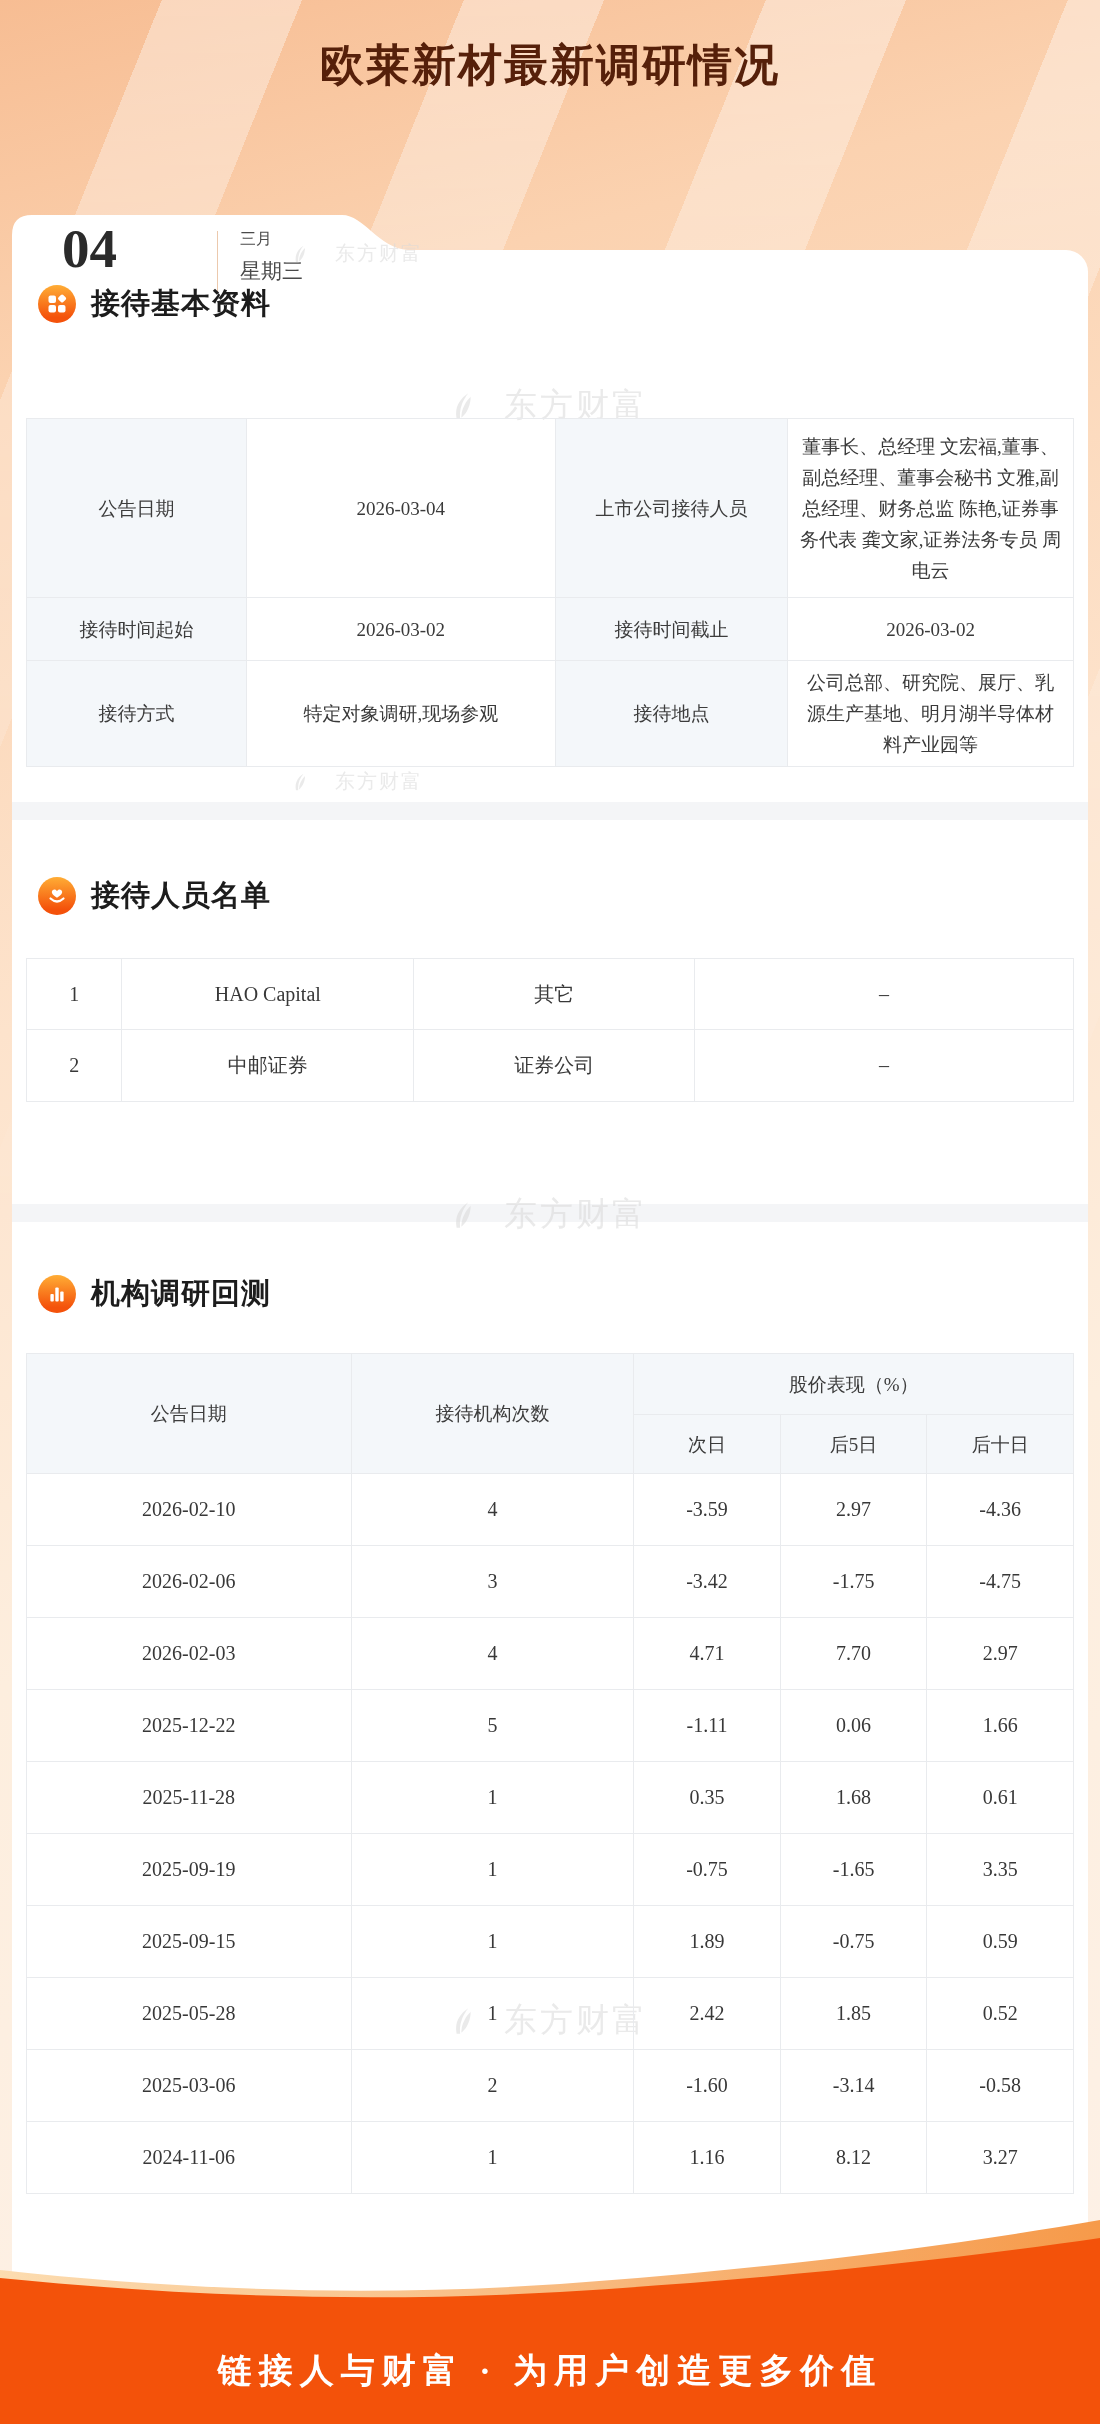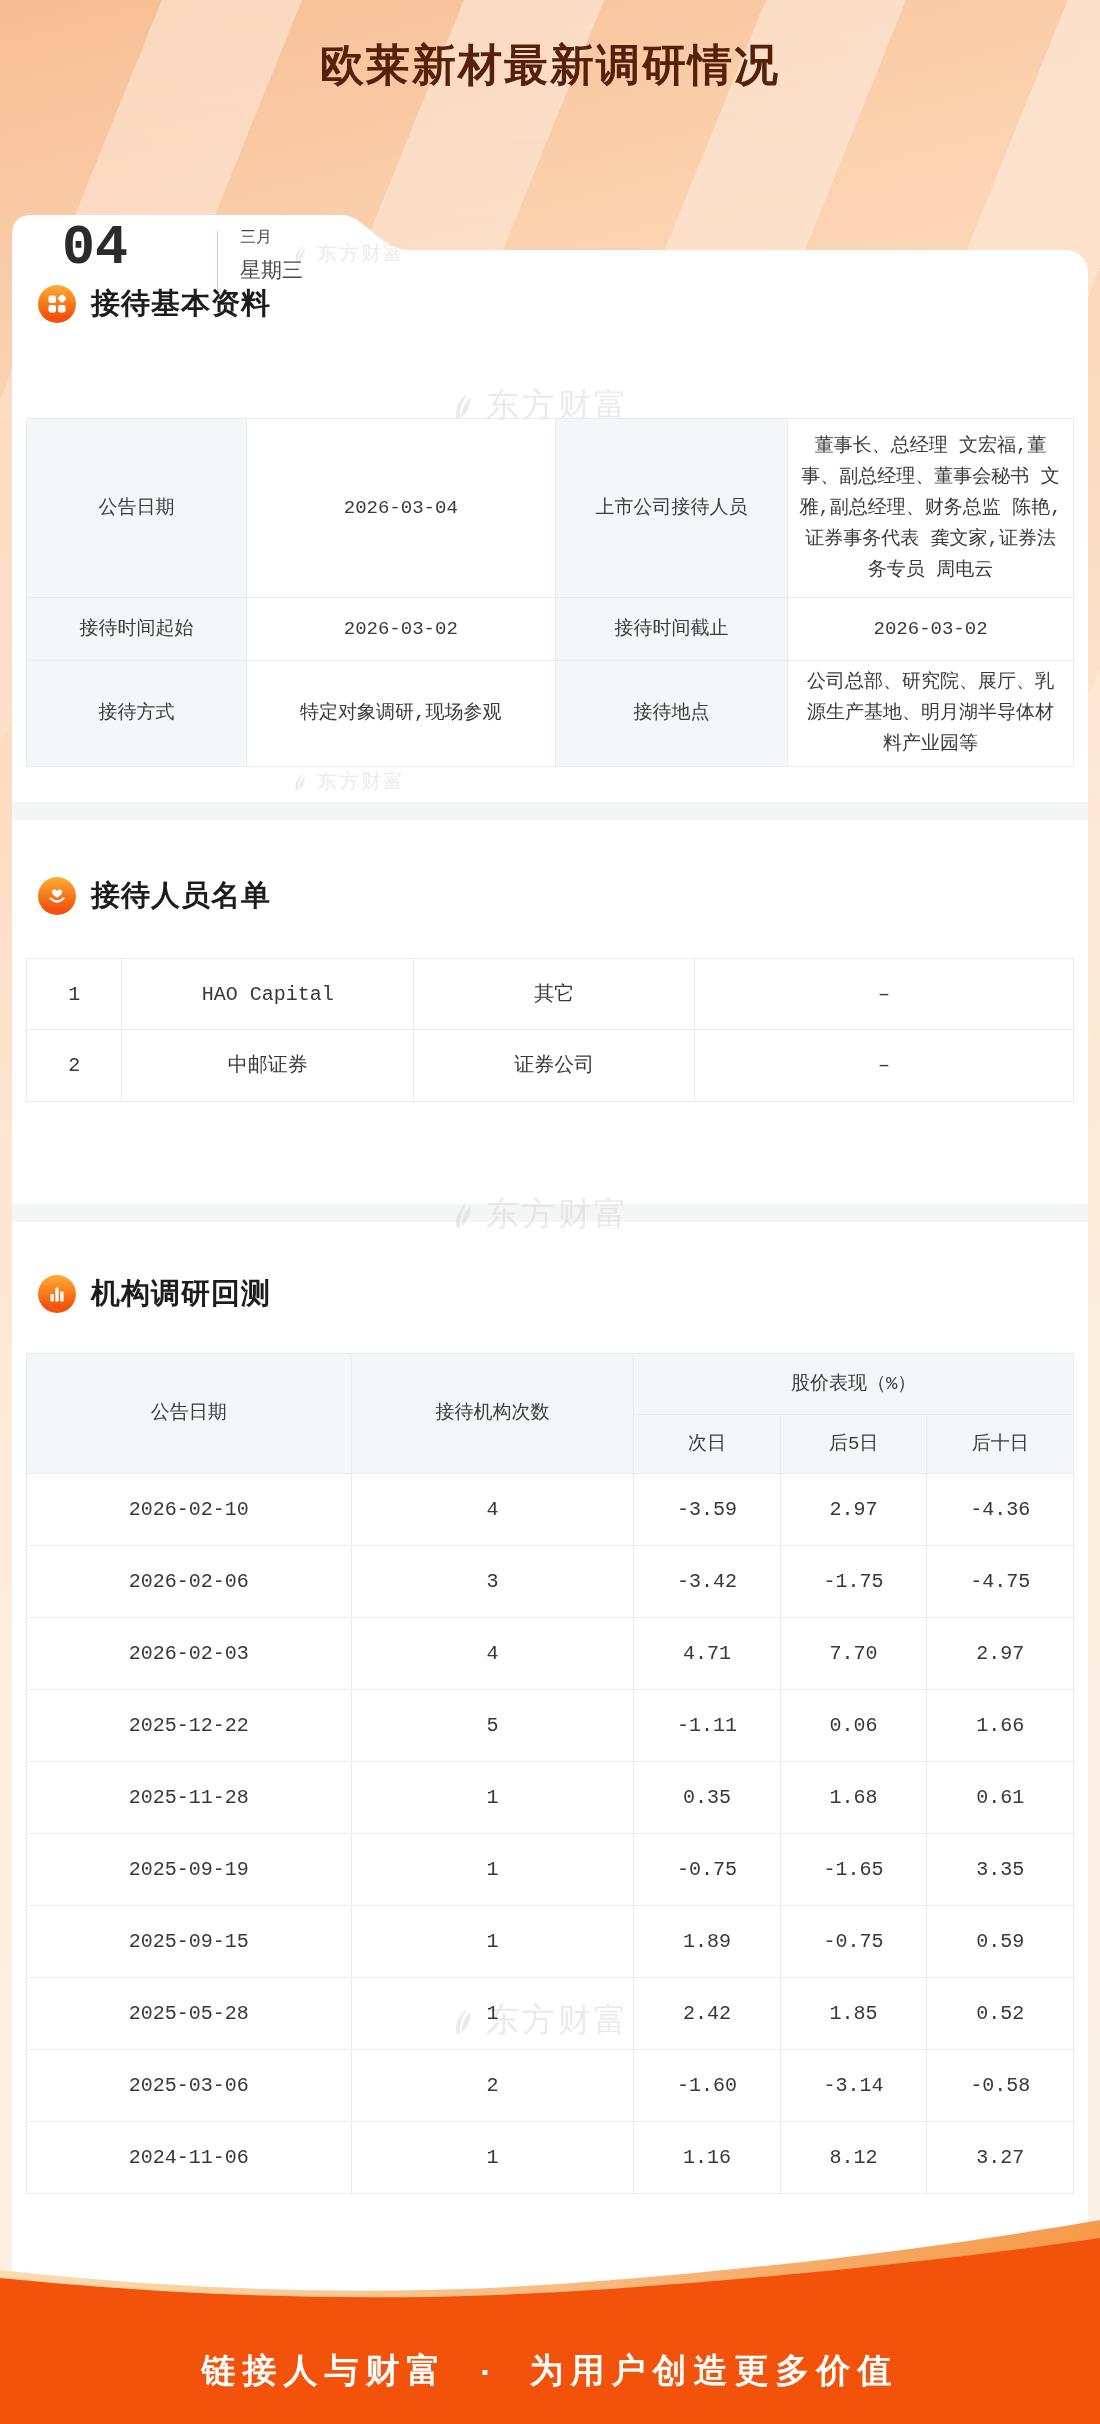--- a/index.html
+++ b/index.html
@@ -1,18 +1,18 @@
 <!DOCTYPE html>
 <html><head>
 <meta charset="utf-8">
 <style>
   html,body{margin:0;padding:0;}
   .page{
     position:relative; width:1100px; height:2424px; overflow:hidden;
-    font-family:Liberation Mono, monospace;
+    font-family:Liberation Serif, serif;
     background:linear-gradient(165deg,#f7bd93 0%,#fbd2b0 14%,#fde3cc 38%,#fdeede 62%,#fdf1e7 100%);
   }
   .bg-stripes{
     position:absolute; inset:0; z-index:0; pointer-events:none;
     background:repeating-linear-gradient(112deg, rgba(255,255,255,0) 0 150px, rgba(255,255,255,.38) 150px 280px);
     -webkit-mask-image:linear-gradient(180deg,#000 0%,rgba(0,0,0,.55) 22%,rgba(0,0,0,0) 55%);
     mask-image:linear-gradient(180deg,#000 0%,rgba(0,0,0,.55) 22%,rgba(0,0,0,0) 55%);
   }
   .main-title{
     position:absolute; top:36px; left:0; width:100%; margin:0; z-index:3;
@@ -42,21 +42,21 @@
   
   .tbl{position:absolute; left:26px; width:1048px; z-index:3; border-collapse:collapse; table-layout:fixed; background:transparent;}
   .tbl td,.tbl th{border:1px solid #e9ebee; text-align:center; vertical-align:middle;
     font-weight:400; font-size:19px; color:#3a3a3a; padding:6px 10px; line-height:31px; word-break:break-all;}
   .tbl .lbl, .tbl th{background:#f4f7fa; color:#3c3c3c;}
   .tbl-1{top:418px;}
   .tbl-2{top:958px;}
   .tbl-3{top:1353px;}
   .tbl-2 td, .tbl-3 td{font-size:20px; color:#383838;}
   
-  .wm{position:absolute; z-index:2; display:flex; align-items:center; gap:6px;
+  .wm{position:absolute; z-index:2; display:flex; align-items:center; gap:24px;
       color:#d9d9d9; opacity:.55; pointer-events:none; white-space:nowrap;}
   .wm svg{display:block;}
   .wm-big{font-size:33px; letter-spacing:3px;}
   .wm-small{font-size:20px; letter-spacing:2px;}
   
   .footer{position:absolute; left:0; bottom:0; width:1100px; height:224px; z-index:5;}
   .footer svg{position:absolute; inset:0; display:block;}
   .footer-slogan{position:absolute; left:0; top:148px; width:100%; text-align:center;
     color:#ffffff; font-size:34px; font-weight:700; letter-spacing:7px;}
 </style>

